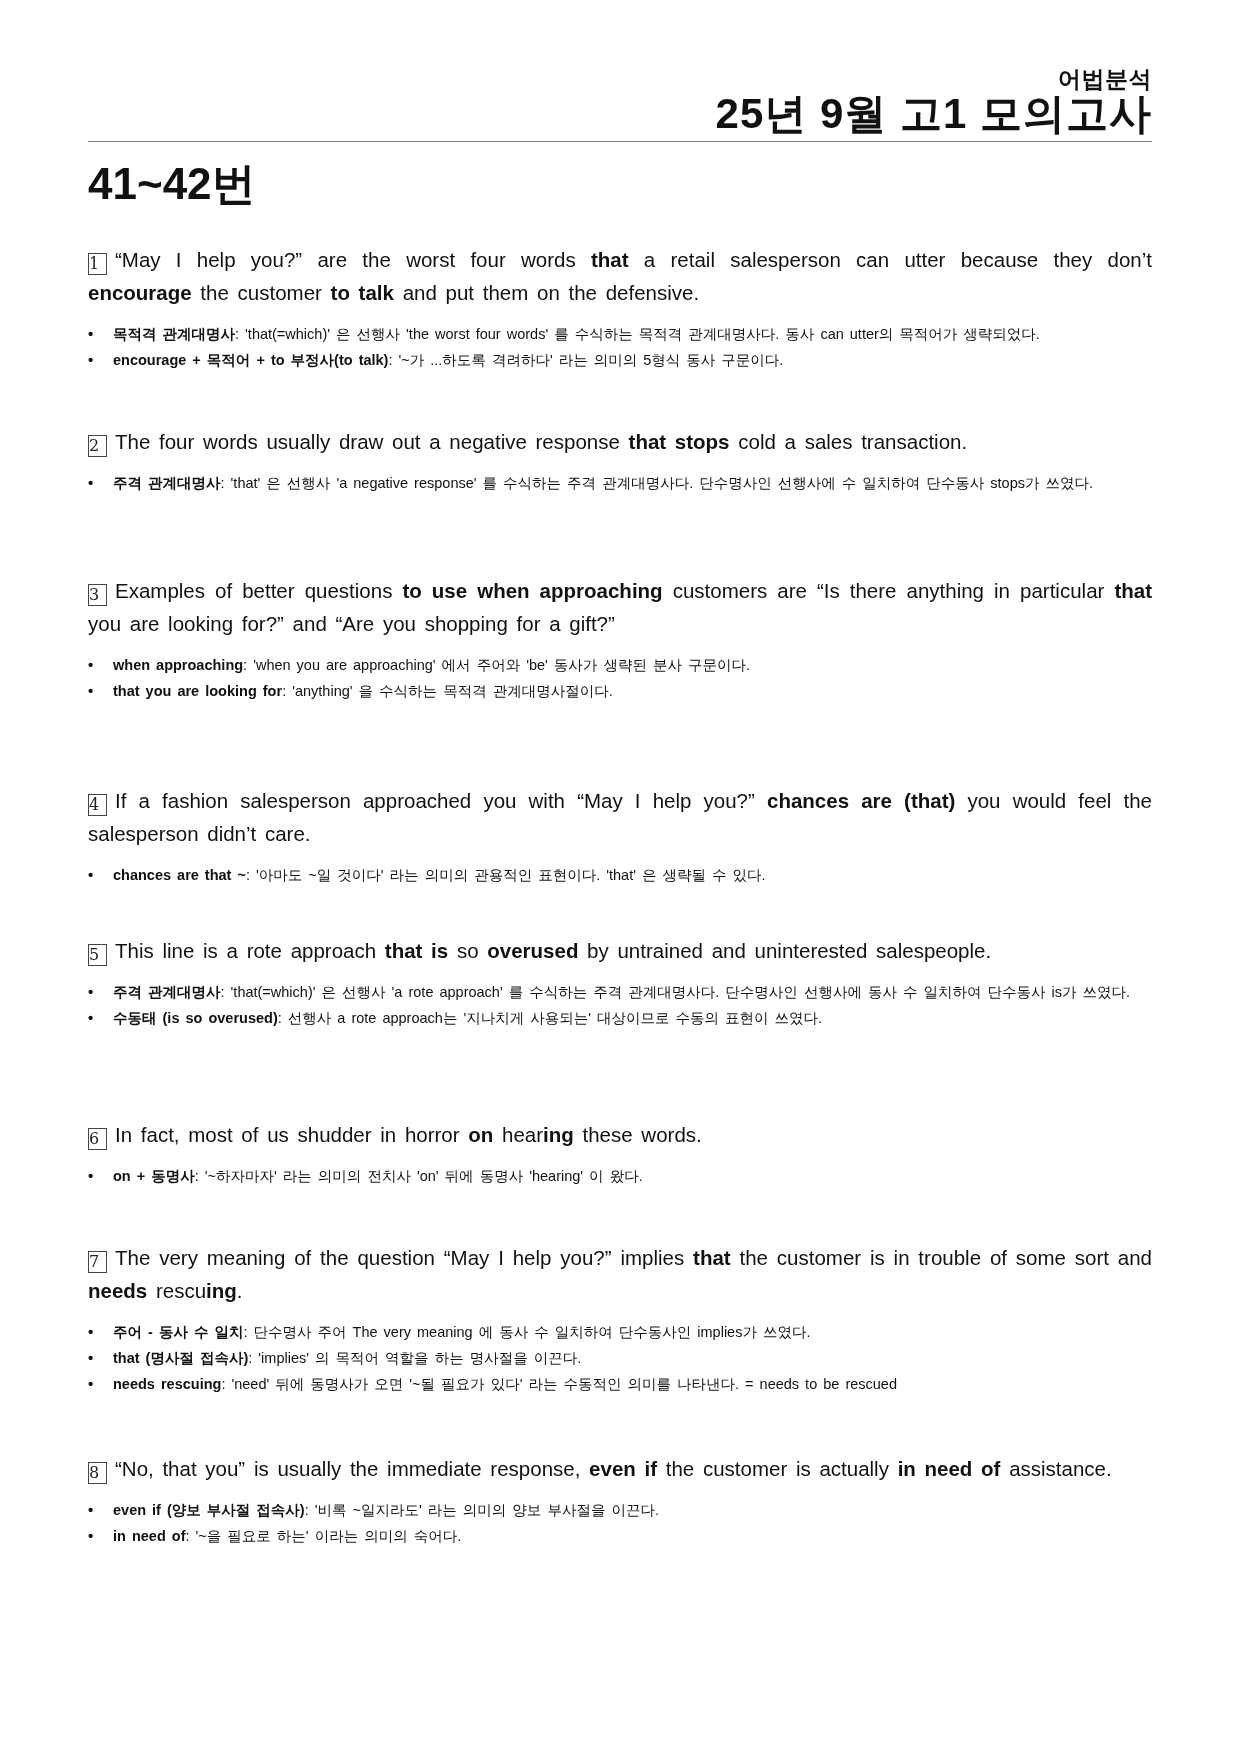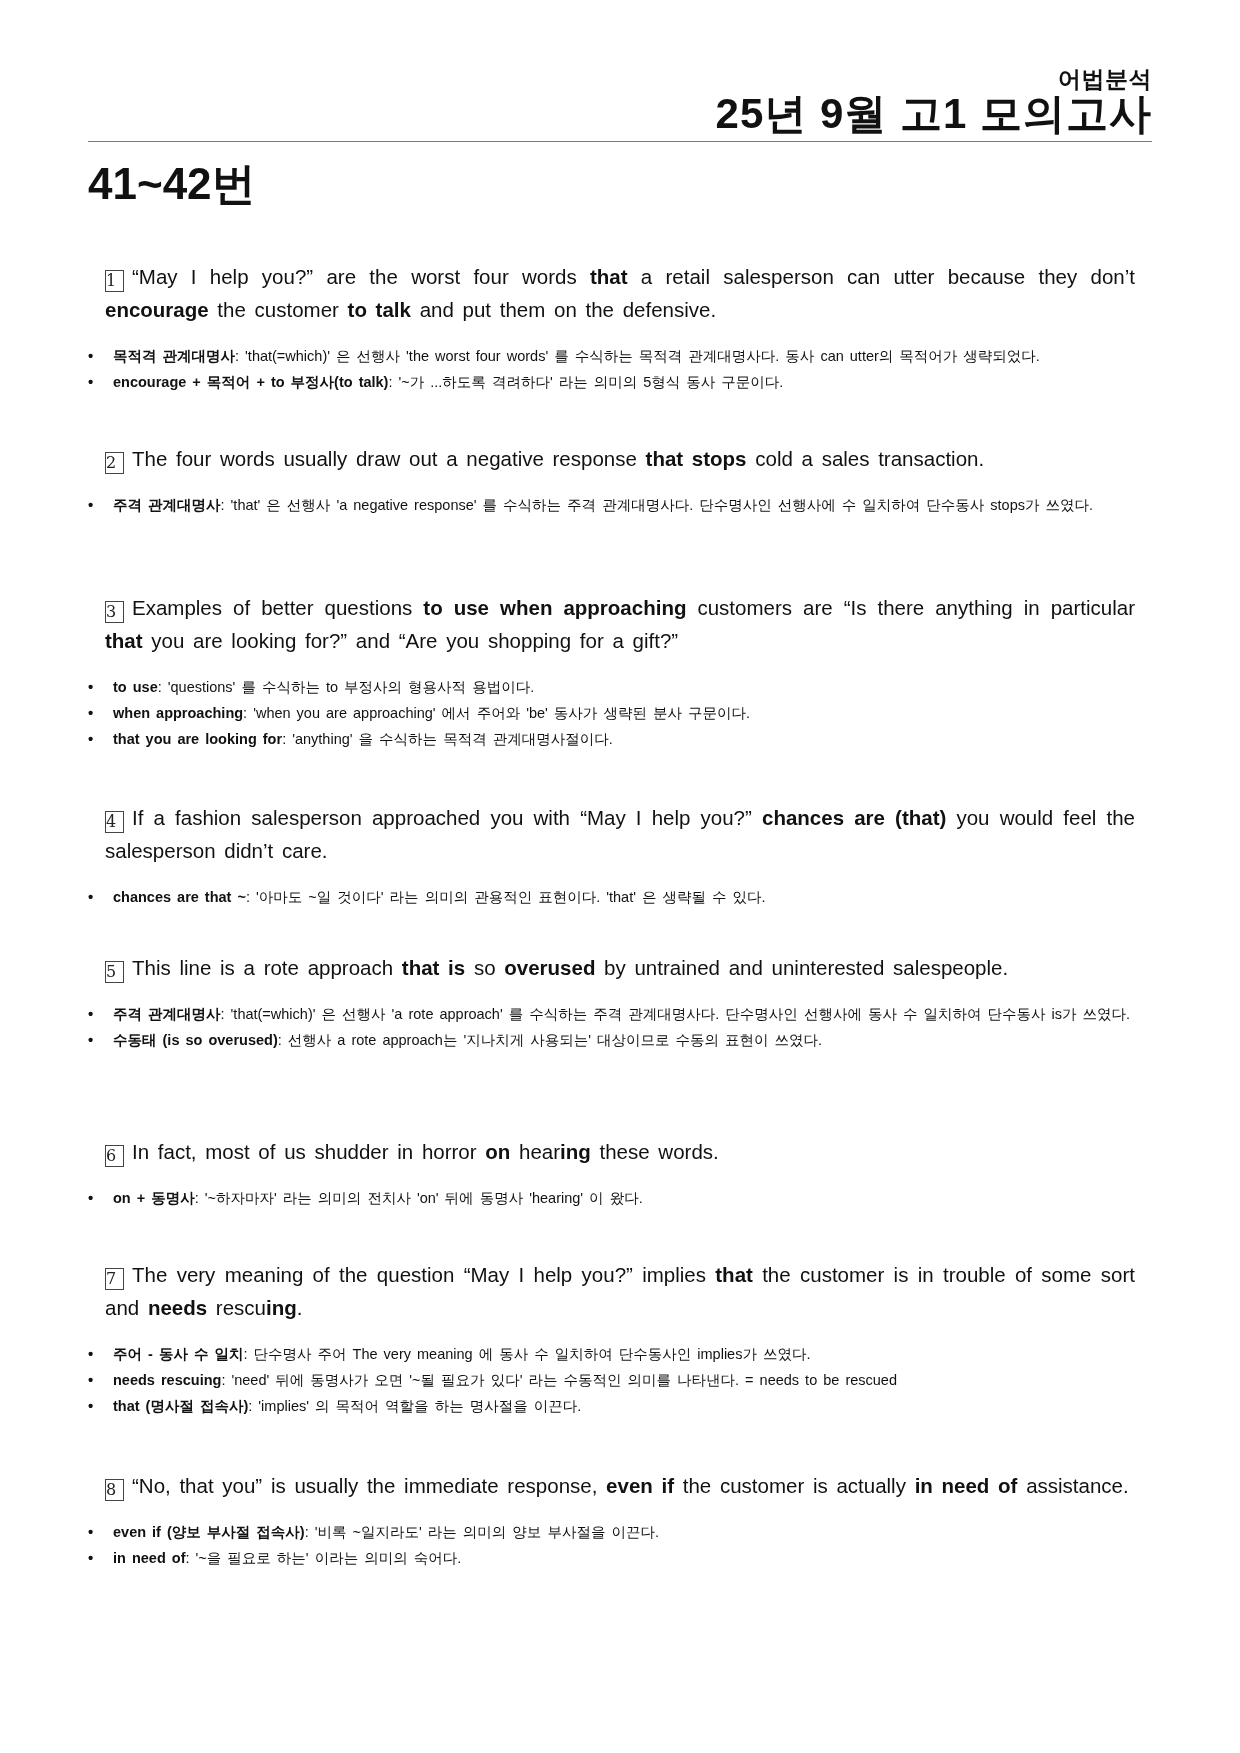--- a/index.html
+++ b/index.html
@@ -9,21 +9,21 @@
     }
     .page { position: absolute; left: 88px; top: 0; width: 1064px; }
     .header { position: absolute; right: 0; top: 66px; text-align: right; }
     .header .sub { font-size: 23px; font-weight: bold; line-height: 26px; letter-spacing: 0.5px; }
     .header .title { font-size: 42px; font-weight: bold; line-height: 40px; margin-top: 2px; letter-spacing: 1px; }
     .rule { position: absolute; left: 0; top: 141px; width: 1064px; height: 0; border-top: 1.5px solid #7a7a7a; }
     .section-title { position: absolute; left: 0; top: 164px; font-size: 44px; font-weight: bold; line-height: 40px; }
     .item { position: absolute; left: 0; width: 1064px; }
     .sentence {
       font-size: 20.5px; line-height: 33px; text-align: justify; text-align-last: left;
-      word-spacing: 3px; margin: 17px;
+      word-spacing: 3px; margin: 0;
     }
     .num {
       display: inline-block; width: 17px; height: 20px; border: 1px solid #444;
       font-family: "DejaVu Serif", serif; font-size: 16px; line-height: 20px; text-align: center;
       vertical-align: -2px; margin-right: 8px; color: #222;
     }
     .sentence b { font-weight: bold; }
     ul.notes { list-style: none; margin: 12px 0 0 0; padding: 0; }
     ul.notes li {
       position: relative; padding-left: 25px; font-size: 14.5px; line-height: 26px;
@@ -54,21 +54,20 @@
     </div>
   <div class="item" style="top:425px;">
       <p class="sentence"><span class="num">2</span><span>The four words usually draw out a negative response </span><b>that stops</b><span> cold a sales transaction.</span></p>
       <ul class="notes">
         <li><b>주격 관계대명사</b><span>: 'that' 은 선행사 'a negative response' 를 수식하는 주격 관계대명사다. 단수명사인 선행사에 수 일치하여 단수동사 stops가 쓰였다.</span></li>
       </ul>
     </div>
   <div class="item" style="top:574px;">
       <p class="sentence"><span class="num">3</span><span>Examples of better questions </span><b>to use when approaching</b><span> customers are “Is there anything in particular </span><b>that</b><span> you are looking for?” and “Are you shopping for a gift?”</span></p>
       <ul class="notes">
-        <li><b>to use</b><span>: 'questions' 를 수식하는 to 부정사의 형용사적 용법이다.</span></li>
         <li><b>when approaching</b><span>: 'when you are approaching' 에서 주어와 'be' 동사가 생략된 분사 구문이다.</span></li>
         <li><b>that you are looking for</b><span>: 'anything' 을 수식하는 목적격 관계대명사절이다.</span></li>
       </ul>
     </div>
   <div class="item" style="top:784px;">
       <p class="sentence"><span class="num">4</span><span>If a fashion salesperson approached you with “May I help you?” </span><b>chances are (that)</b><span> you would feel the salesperson didn’t care.</span></p>
       <ul class="notes">
         <li><b>chances are that ~</b><span>: '아마도 ~일 것이다' 라는 의미의 관용적인 표현이다. 'that' 은 생략될 수 있다.</span></li>
       </ul>
     </div>
@@ -82,22 +81,22 @@
   <div class="item" style="top:1118px;">
       <p class="sentence"><span class="num">6</span><span>In fact, most of us shudder in horror </span><b>on</b><span> hear</span><b>ing</b><span> these words.</span></p>
       <ul class="notes">
         <li><b>on + 동명사</b><span>: '~하자마자' 라는 의미의 전치사 'on' 뒤에 동명사 'hearing' 이 왔다.</span></li>
       </ul>
     </div>
   <div class="item" style="top:1241px;">
       <p class="sentence"><span class="num">7</span><span>The very meaning of the question “May I help you?” implies </span><b>that</b><span> the customer is in trouble of some sort and </span><b>needs</b><span> rescu</span><b>ing</b><span>.</span></p>
       <ul class="notes">
         <li><b>주어 - 동사 수 일치</b><span>: 단수명사 주어 The very meaning 에 동사 수 일치하여 단수동사인 implies가 쓰였다.</span></li>
+        <li><b>that (명사절 접속사)</b><span>: 'implies' 의 목적어 역할을 하는 명사절을 이끈다.</span></li>
         <li><b>needs rescuing</b><span>: 'need' 뒤에 동명사가 오면 '~될 필요가 있다' 라는 수동적인 의미를 나타낸다. = needs to be rescued</span></li>
-        <li><b>that (명사절 접속사)</b><span>: 'implies' 의 목적어 역할을 하는 명사절을 이끈다.</span></li>
       </ul>
     </div>
   <div class="item" style="top:1452px;">
       <p class="sentence"><span class="num">8</span><span>“No, that you” is usually the immediate response, </span><b>even if</b><span> the customer is actually </span><b>in need of</b><span> assistance.</span></p>
       <ul class="notes">
         <li><b>even if (양보 부사절 접속사)</b><span>: '비록 ~일지라도' 라는 의미의 양보 부사절을 이끈다.</span></li>
         <li><b>in need of</b><span>: '~을 필요로 하는' 이라는 의미의 숙어다.</span></li>
       </ul>
     </div>
 </div>

